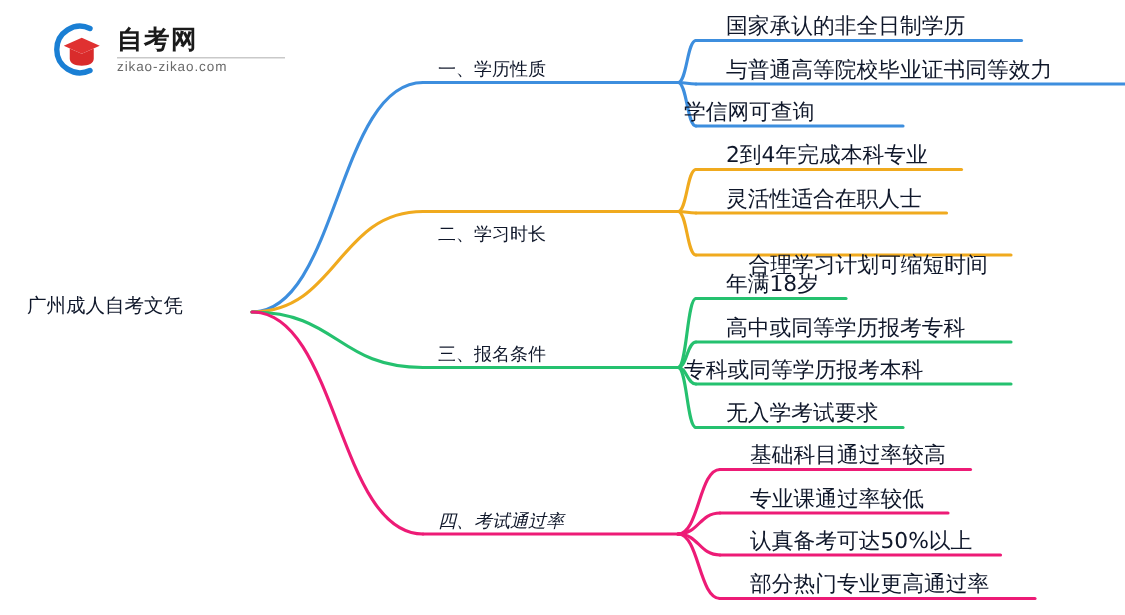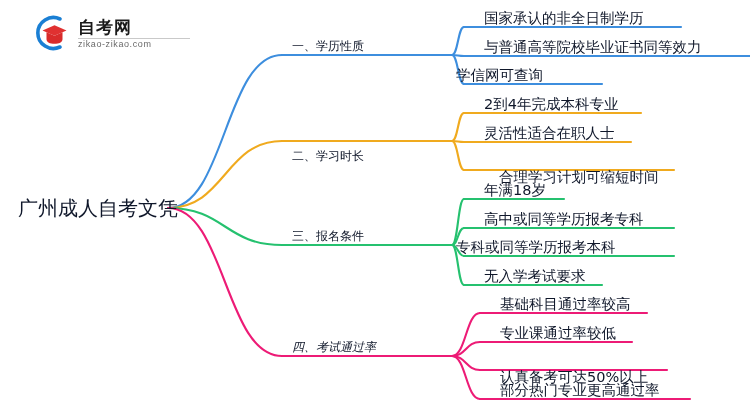--- a/index.html
+++ b/index.html
@@ -76,21 +76,21 @@
 
   
   .node-text {
     position: absolute;
     font-family: "DejaVu Sans", "Liberation Sans", sans-serif;
     color: #0f172a;
     white-space: nowrap;
     line-height: 1;
   }
   .root-label {
-    font-size: 20px;
+    font-size: 13px;
     left: 18px;
     top: 198px;
   }
   .branch-label {
     font-size: 12px;
   }
   .leaf-label {
     font-size: 14.5px;
   }
 </style>
@@ -164,17 +164,17 @@
       <div class="node-text leaf-label" style="left: 484px; top: 126px;">灵活性适合在职人士</div>
       <div class="node-text leaf-label" style="left: 484px; top: 170px; margin-left: 15px;">合理学习计划可缩短时间</div>
       <div class="node-text branch-label" style="left: 292px; top: 230px;">三、报名条件</div>
       <div class="node-text leaf-label" style="left: 484px; top: 183px;">年满18岁</div>
       <div class="node-text leaf-label" style="left: 484px; top: 212px;">高中或同等学历报考专科</div>
       <div class="node-text leaf-label" style="left: 456px; top: 240px;">专科或同等学历报考本科</div>
       <div class="node-text leaf-label" style="left: 484px; top: 269px;">无入学考试要求</div>
       <div class="node-text branch-label" style="left: 292px; top: 341px; font-style: italic;">四、考试通过率</div>
       <div class="node-text leaf-label" style="left: 500px; top: 297px;">基础科目通过率较高</div>
       <div class="node-text leaf-label" style="left: 500px; top: 326px;">专业课通过率较低</div>
-      <div class="node-text leaf-label" style="left: 500px; top: 354px; margin-top: 16px;">认真备考可达50%以上</div>
+      <div class="node-text leaf-label" style="left: 500px; top: 354px;">认真备考可达50%以上</div>
       <div class="node-text leaf-label" style="left: 500px; top: 383px;">部分热门专业更高通过率</div>
     </div>
 
 </div>
 
 </body></html>

